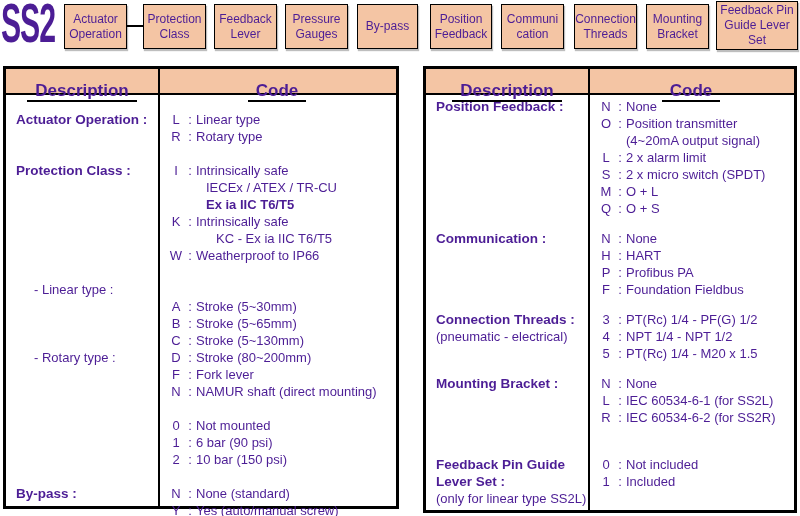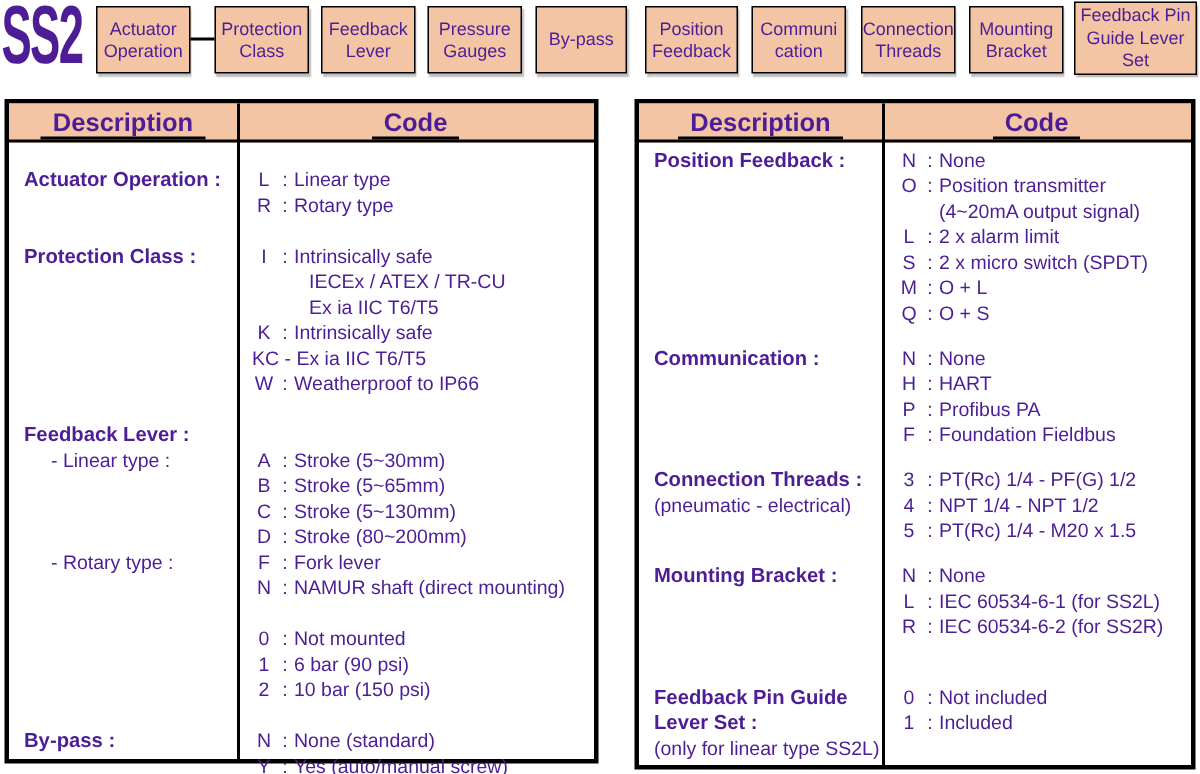--- a/index.html
+++ b/index.html
@@ -31,21 +31,21 @@
   .hbox:nth-of-type(10){left:716px;top:1px;width:80px;height:47px;}
   .dash{position:absolute;left:127px;top:25px;width:16px;height:2px;background:#000;}
   
   .ctable{position:absolute;border:3px solid #000;background:#fff;box-sizing:border-box;}
   #table-left{left:3px;top:66px;width:396px;height:443px;}
   #table-right{left:423px;top:66px;width:374px;height:447px;}
   .divider{position:absolute;top:0;bottom:0;width:2px;background:#000;z-index:2;}
   #table-left .divider{left:152px;}
   #table-right .divider{left:162px;}
   .thead{display:flex;height:24px;background:var(--accent);border-bottom:2px solid #000;}
-  .th{display:flex;align-items:flex-end;justify-content:center;font-weight:bold;font-size:17px;}
+  .th{display:flex;align-items:flex-start;justify-content:center;font-weight:bold;font-size:17px;margin-top:12px;}
   .th span{border-bottom:2px solid #000;padding:0 8px 0 8px;line-height:19px;}
   #table-left .th.desc{width:152px;}
   #table-right .th.desc{width:162px;}
   .th.code{flex:1;}
   .tbody{position:relative;}
   #table-left .tbody{padding-top:16px;}
   #table-right .tbody{padding-top:3px;}
   .section{display:flex;}
   #table-left .section{margin-bottom:17px;}
   #table-right .section{margin-bottom:13px;}
@@ -154,42 +154,39 @@
           <div class="code-col">
             <div class="line">
               <span class="code-c">I</span>
               <span class="code-colon">:</span>
               <span>Intrinsically safe</span>
             </div>
             <div class="line">
               <span style="margin-left: 38px;">IECEx / ATEX / TR-CU</span>
             </div>
             <div class="line">
-              <span style="margin-left: 38px;">Ex ia IIC T6/T5</span>
+              <span style="margin-left: 38px; font-weight: bold;">Ex ia IIC T6/T5</span>
             </div>
             <div class="line">
               <span class="code-c">K</span>
               <span class="code-colon">:</span>
               <span>Intrinsically safe</span>
             </div>
             <div class="line">
-              <span style="">KC - Ex ia IIC T6/T5</span>
+              <span style="margin-left: 48px;">KC - Ex ia IIC T6/T5</span>
             </div>
             <div class="line">
               <span class="code-c">W</span>
               <span class="code-colon">:</span>
               <span>Weatherproof to IP66</span>
             </div>
           </div>
         </div>
         <div class="section">
           <div class="desc-col">
-            <div class="line">
-              <span class="bold">Feedback Lever :</span>
-            </div>
             <div class="line">
               <span style="padding-left: 18px;">- Linear type :</span>
             </div>
             <div class="line"></div>
             <div class="line"></div>
             <div class="line"></div>
             <div class="line">
               <span style="padding-left: 18px;">- Rotary type :</span>
             </div>
             <div class="line"></div>

